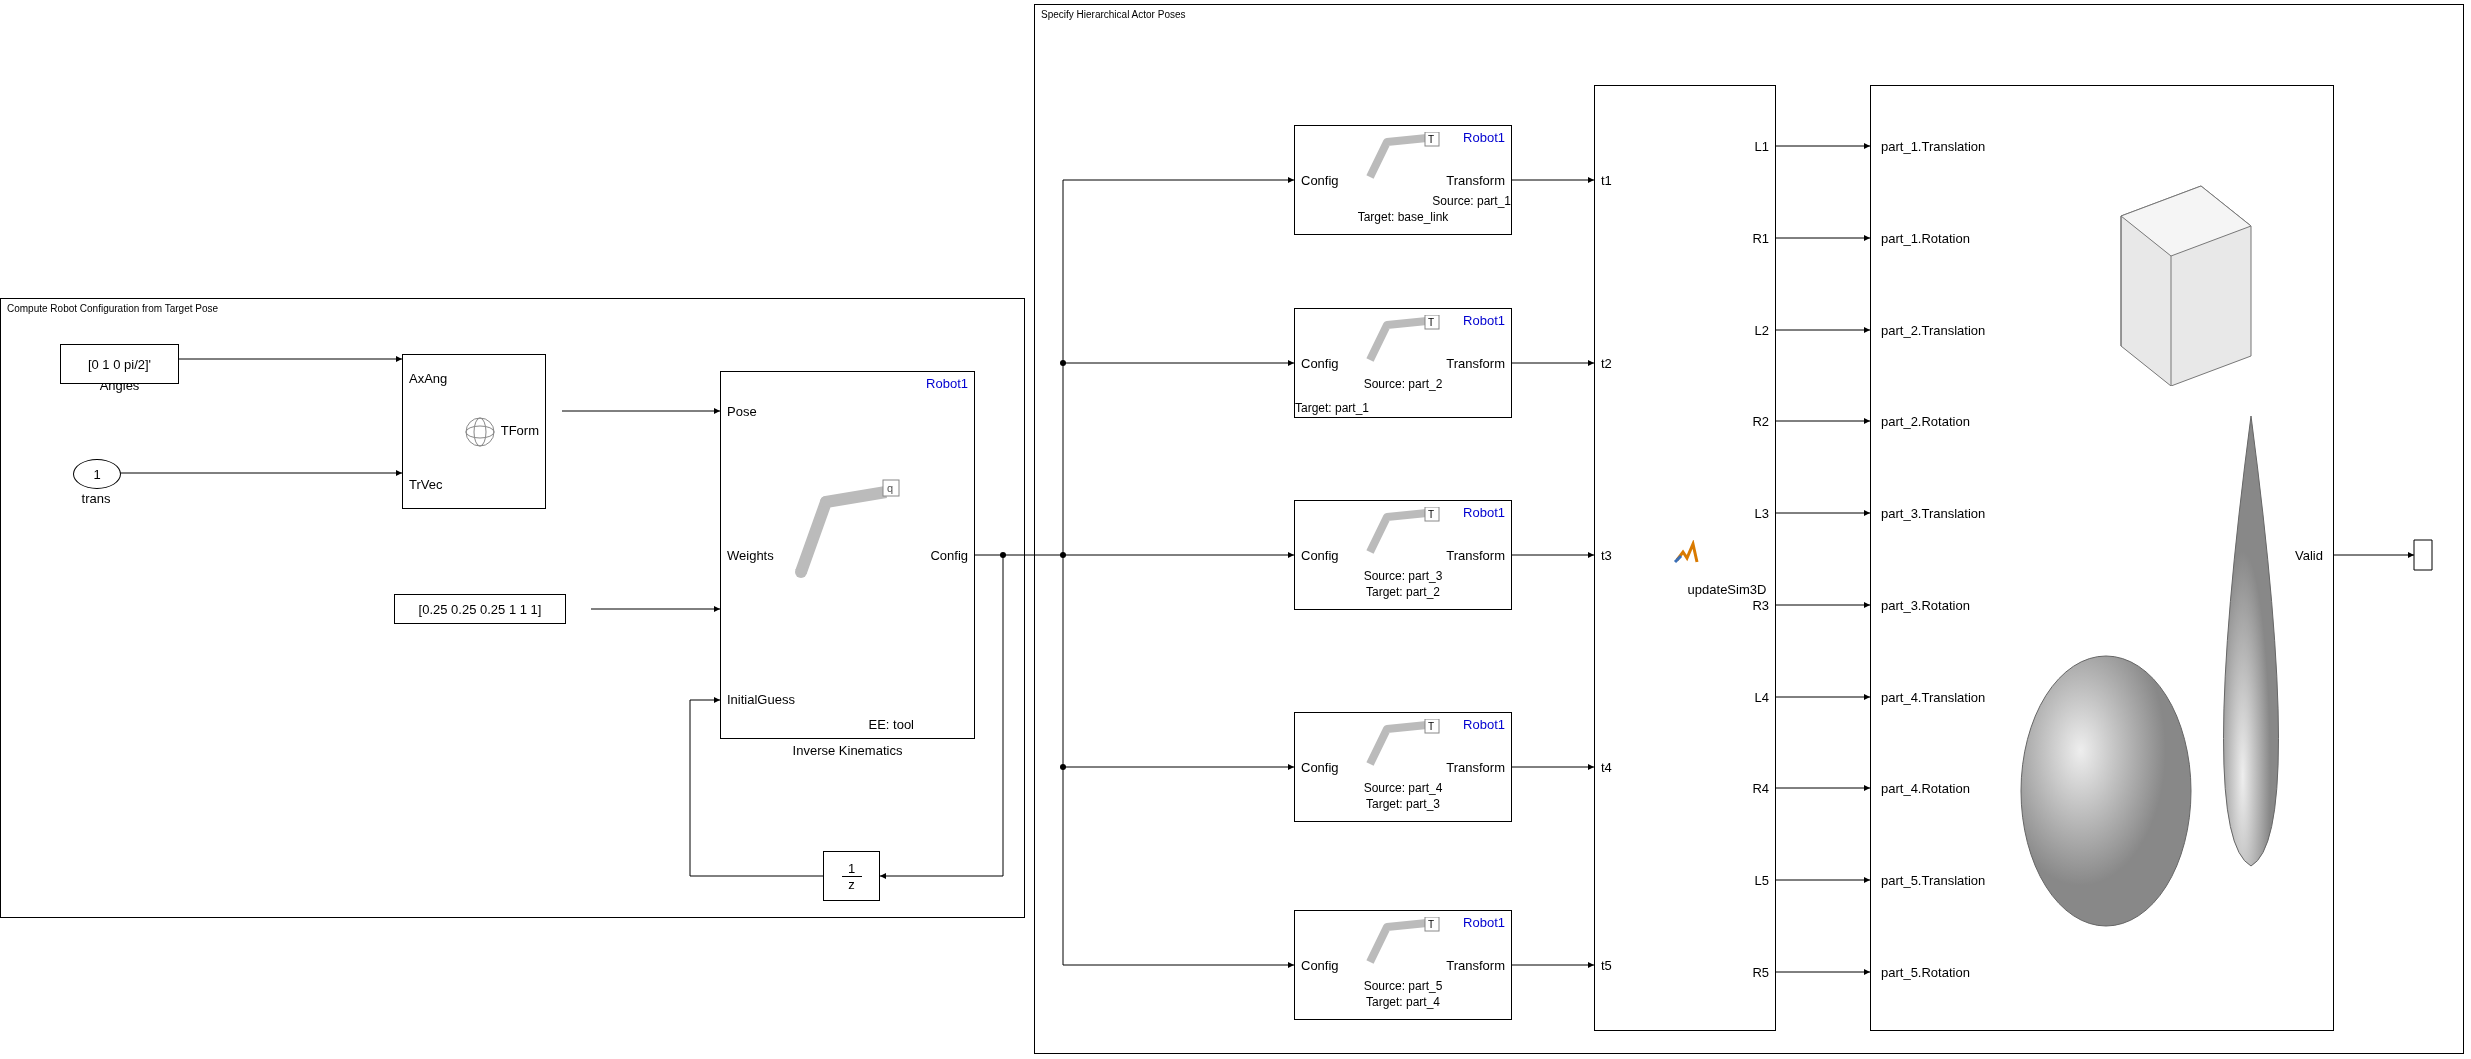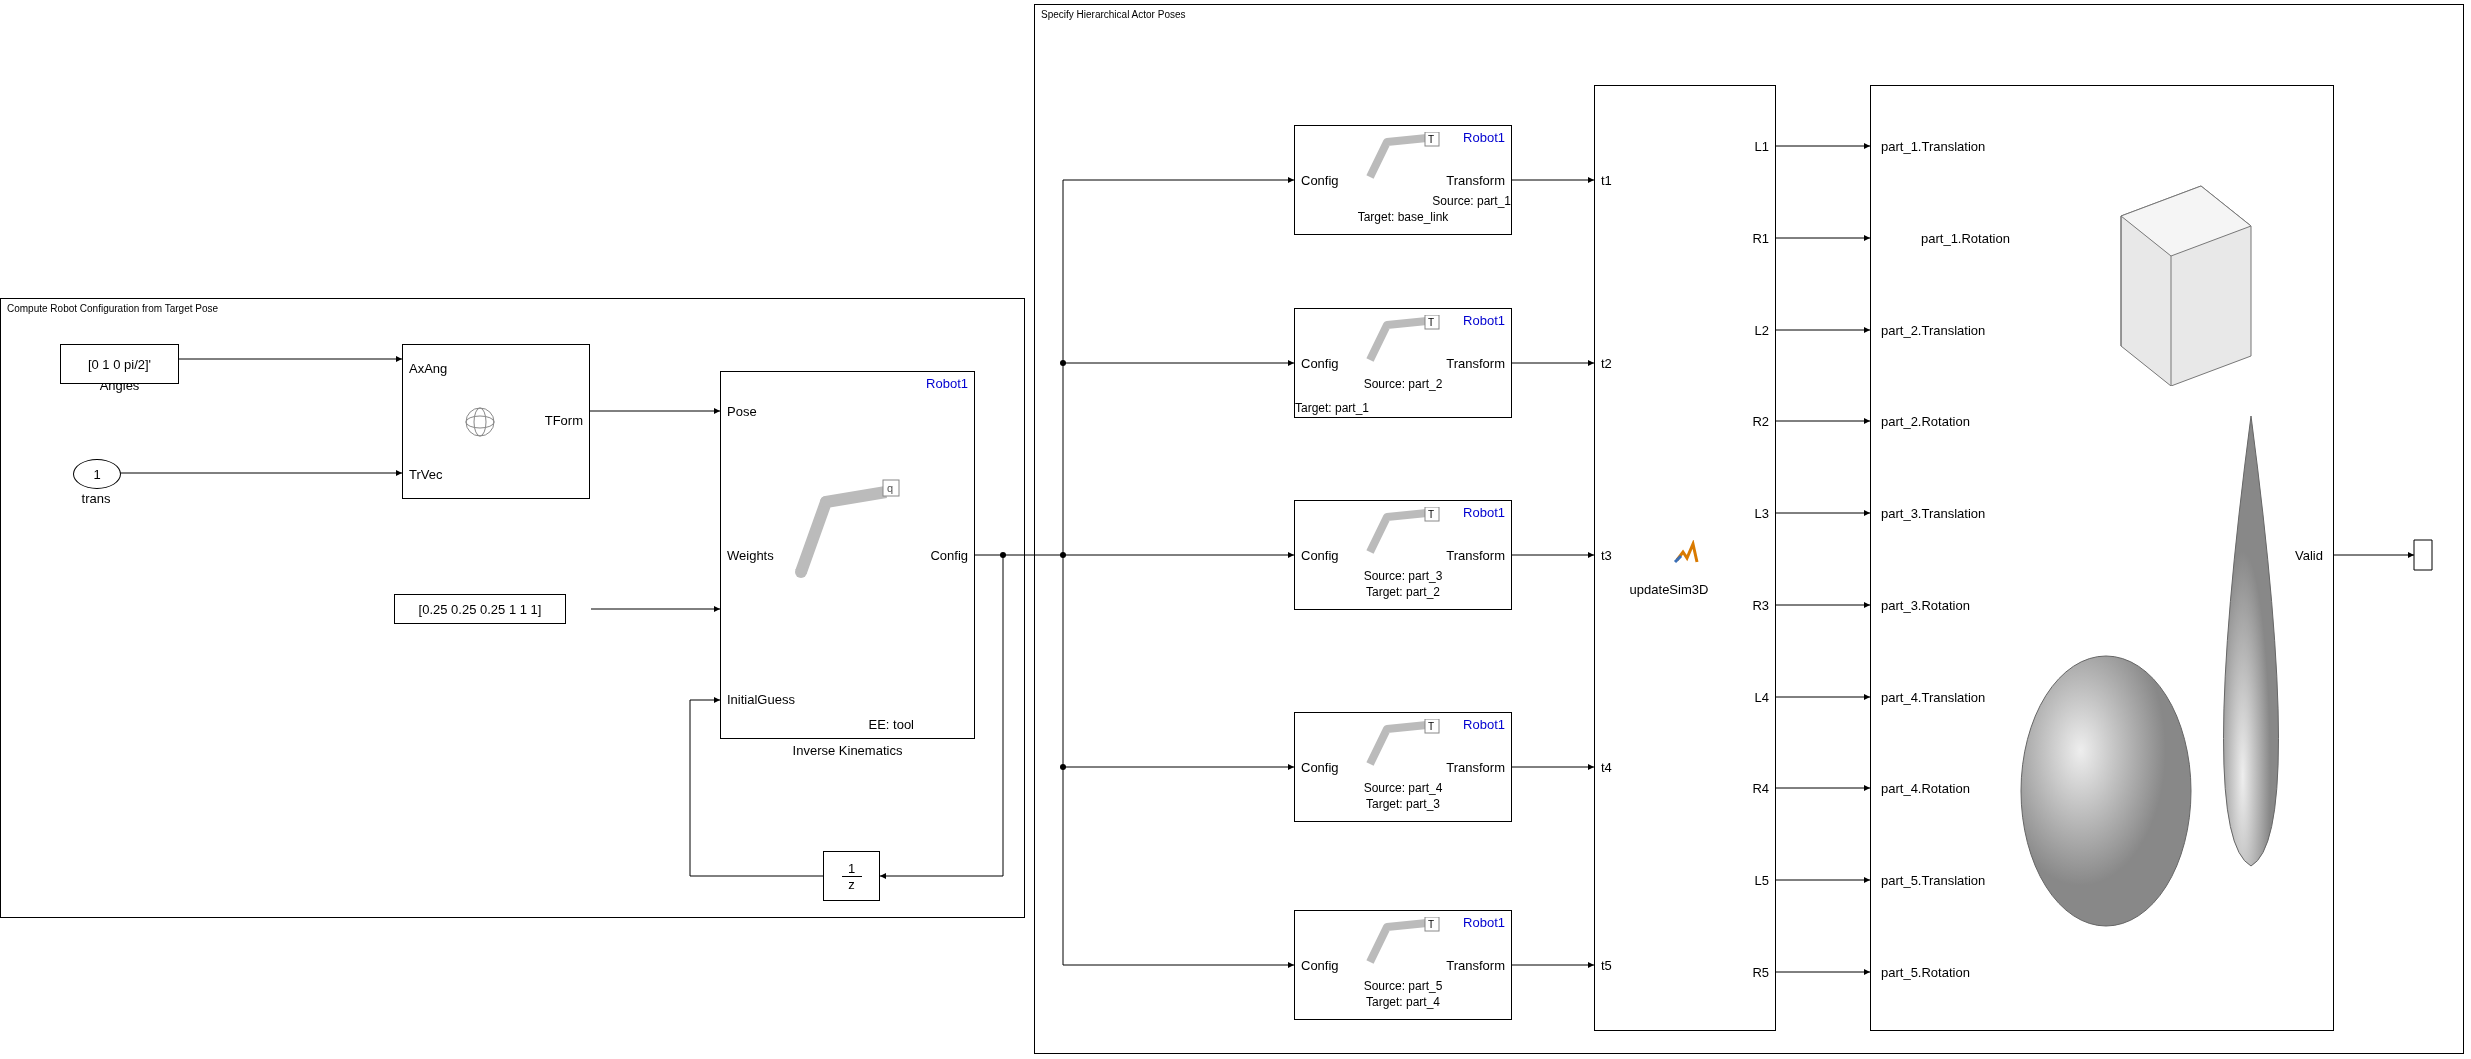--- a/index.html
+++ b/index.html
@@ -164,21 +164,21 @@
 
   <div class="inport-circle" style="left:73px; top:459px; width:46px; height:28px;">
     <span>1</span>
   </div>
   <div class="label-center small-label" style="position:absolute; left:63px; top:491px; width:66px;">trans</div>
 
   <div class="block" style="left:394px; top:594px; width:172px; height:30px; display:flex; align-items:center; justify-content:center;">
     <span class="small-label">[0.25 0.25 0.25 1 1 1]</span>
   </div>
 
-  <div class="block" style="left:402px; top:344px; width:188px; height:155px;">
+  <div class="block" style="left:402px; top:354px; width:144px; height:155px;">
     <span class="port-label" style="left:6px; top:16px;">AxAng</span>
     <span class="port-label" style="left:6px; bottom:16px;">TrVec</span>
     <span class="port-label" style="right:6px; top:68px;">TForm</span>
 
     <svg style="position:absolute; left:60px; top:60px;" width="34" height="34">
       <ellipse cx="17" cy="17" rx="14" ry="14" fill="none" stroke="#888"></ellipse>
       <ellipse cx="17" cy="17" rx="14" ry="6" fill="none" stroke="#888"></ellipse>
       <ellipse cx="17" cy="17" rx="6" ry="14" fill="none" stroke="#888"></ellipse>
     </svg>
   </div>
@@ -289,30 +289,30 @@
     <span class="port-label" style="right:6px; top:145px;">R1</span>
     <span class="port-label" style="right:6px; top:237px;">L2</span>
     <span class="port-label" style="right:6px; top:328px;">R2</span>
     <span class="port-label" style="right:6px; top:420px;">L3</span>
     <span class="port-label" style="right:6px; top:512px;">R3</span>
     <span class="port-label" style="right:6px; top:604px;">L4</span>
     <span class="port-label" style="right:6px; top:695px;">R4</span>
     <span class="port-label" style="right:6px; top:787px;">L5</span>
     <span class="port-label" style="right:6px; top:879px;">R5</span>
   </div>
-  <div class="label-center small-label" style="position:absolute; left:1594px; top:582px; width:150px; z-index:3;">updateSim3D</div>
+  <div class="label-center small-label" style="position:absolute; left:1652px; top:582px; width:150px; z-index:3;">updateSim3D</div>
 
   <style>
     
   </style>
 
   <div class="block" style="left:1870px; top:85px; width:464px; height:946px;">
 
     <span class="port-label" style="left:10px; top:53px;">part_1.Translation</span>
-    <span class="port-label" style="left:10px; top:145px;margin-left:40px;">part_1.Rotation</span>
+    <span class="port-label" style="left:10px; top:145px;">part_1.Rotation</span>
     <span class="port-label" style="left:10px; top:237px;">part_2.Translation</span>
     <span class="port-label" style="left:10px; top:328px;">part_2.Rotation</span>
     <span class="port-label" style="left:10px; top:420px;">part_3.Translation</span>
     <span class="port-label" style="left:10px; top:512px;">part_3.Rotation</span>
     <span class="port-label" style="left:10px; top:604px;">part_4.Translation</span>
     <span class="port-label" style="left:10px; top:695px;">part_4.Rotation</span>
     <span class="port-label" style="left:10px; top:787px;">part_5.Translation</span>
     <span class="port-label" style="left:10px; top:879px;">part_5.Rotation</span>
     <span class="port-label" style="right:10px; top:462px;">Valid</span>
 

